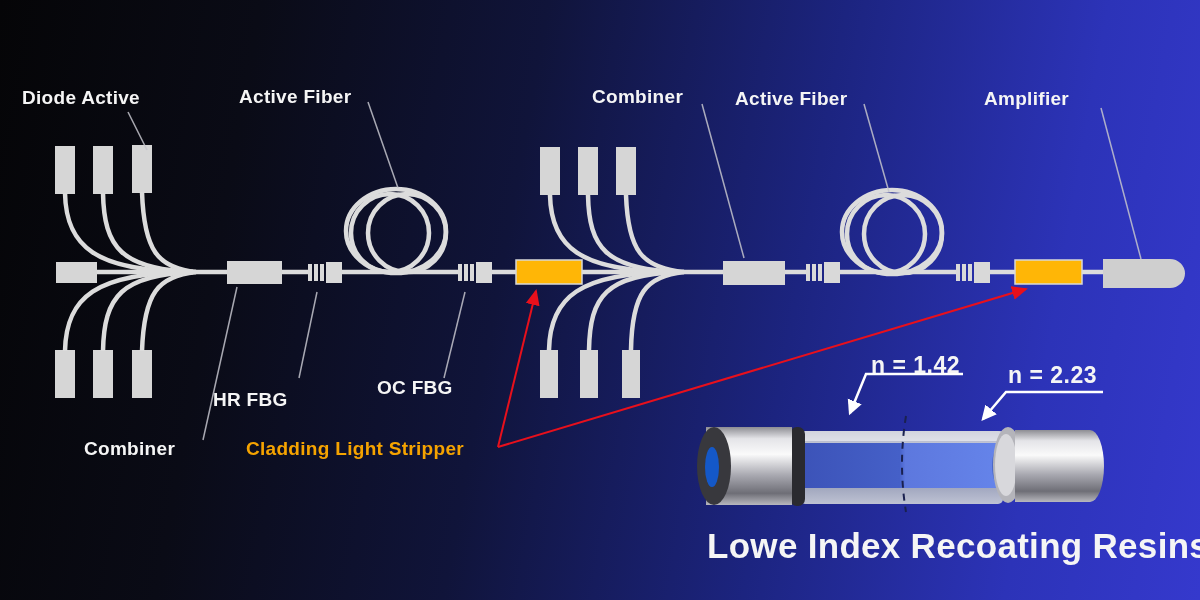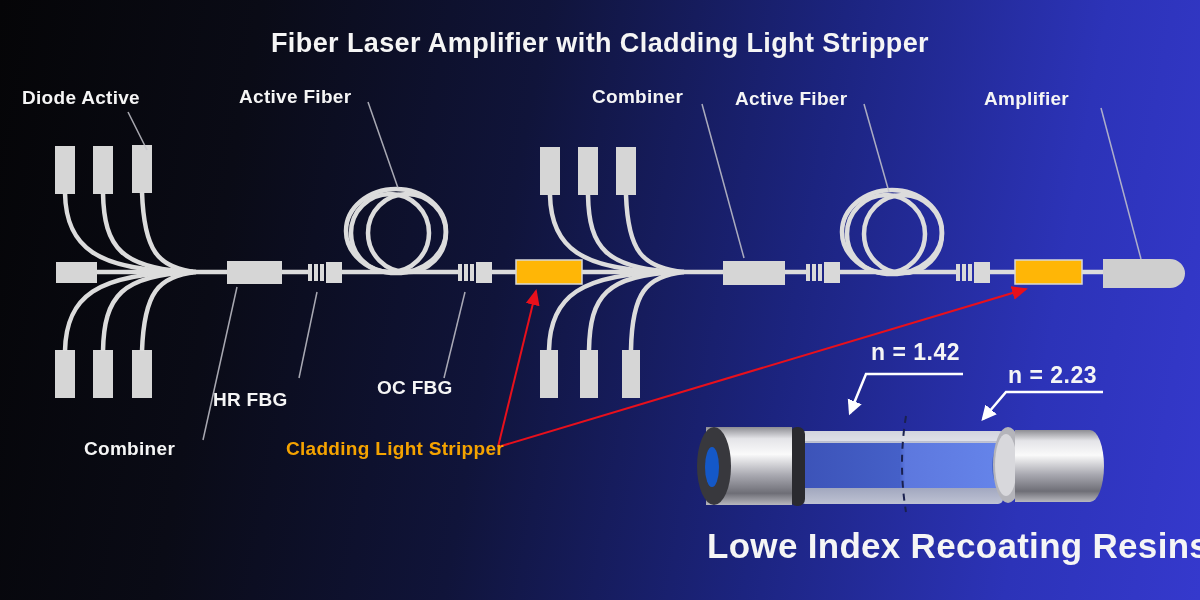--- a/index.html
+++ b/index.html
@@ -18,21 +18,21 @@
     font-size:19px;
     letter-spacing:.3px;
     white-space:nowrap;
   }
   .title{
     left:0;right:0;top:28px;
     text-align:center;
     font-size:27px;
     letter-spacing:.4px;
   }
-  .orange-lbl{color:#f5a300;margin-left:40px;}
+  .orange-lbl{color:#f5a300;}
   .n-lbl{font-size:23px;letter-spacing:.5px;}
   .caption{font-size:35px;letter-spacing:.3px;}
 </style>
 </head>
 <body>
 
 <div class="stage">
 
   <svg width="1200" height="600" viewBox="0 0 1200 600">
     <defs>
@@ -196,28 +196,27 @@
       <ellipse cx="714" cy="466" rx="17" ry="39" fill="#38383d"></ellipse>
       <ellipse cx="712" cy="467" rx="7" ry="20" fill="#1458c8"></ellipse>
     </g>
 
     <g stroke="#ffffff" stroke-width="2.5" fill="none">
       <path d="M963,374 H866 L850,413" marker-end="url(#whiteArrow)"></path>
       <path d="M1103,392 H1006 L983,419" marker-end="url(#whiteArrow)"></path>
     </g>
   </svg>
 
-  <div class="lbl title">Fiber Laser Amplifier with Cladding Light Stripper</div>
 
   <div class="lbl" style="left:22px;top:87px">Diode Active</div>
   <div class="lbl" style="left:239px;top:86px">Active Fiber</div>
   <div class="lbl" style="left:592px;top:86px">Combiner</div>
   <div class="lbl" style="left:735px;top:88px">Active Fiber</div>
   <div class="lbl" style="left:984px;top:88px">Amplifier</div>
   <div class="lbl" style="left:213px;top:389px">HR FBG</div>
   <div class="lbl" style="left:377px;top:377px">OC FBG</div>
   <div class="lbl" style="left:84px;top:438px">Combiner</div>
   <div class="lbl orange-lbl" style="left:246px;top:438px">Cladding Light Stripper</div>
 
-  <div class="lbl n-lbl" style="left:871px;top:339px">n = 1.42</div>
+  <div class="lbl n-lbl" style="left:871px;top:352px">n = 1.42</div>
   <div class="lbl n-lbl" style="left:1008px;top:362px">n = 2.23</div>
   <div class="lbl caption" style="left:707px;top:526px">Lowe Index Recoating Resins</div>
 </div>
 
 </body></html>

